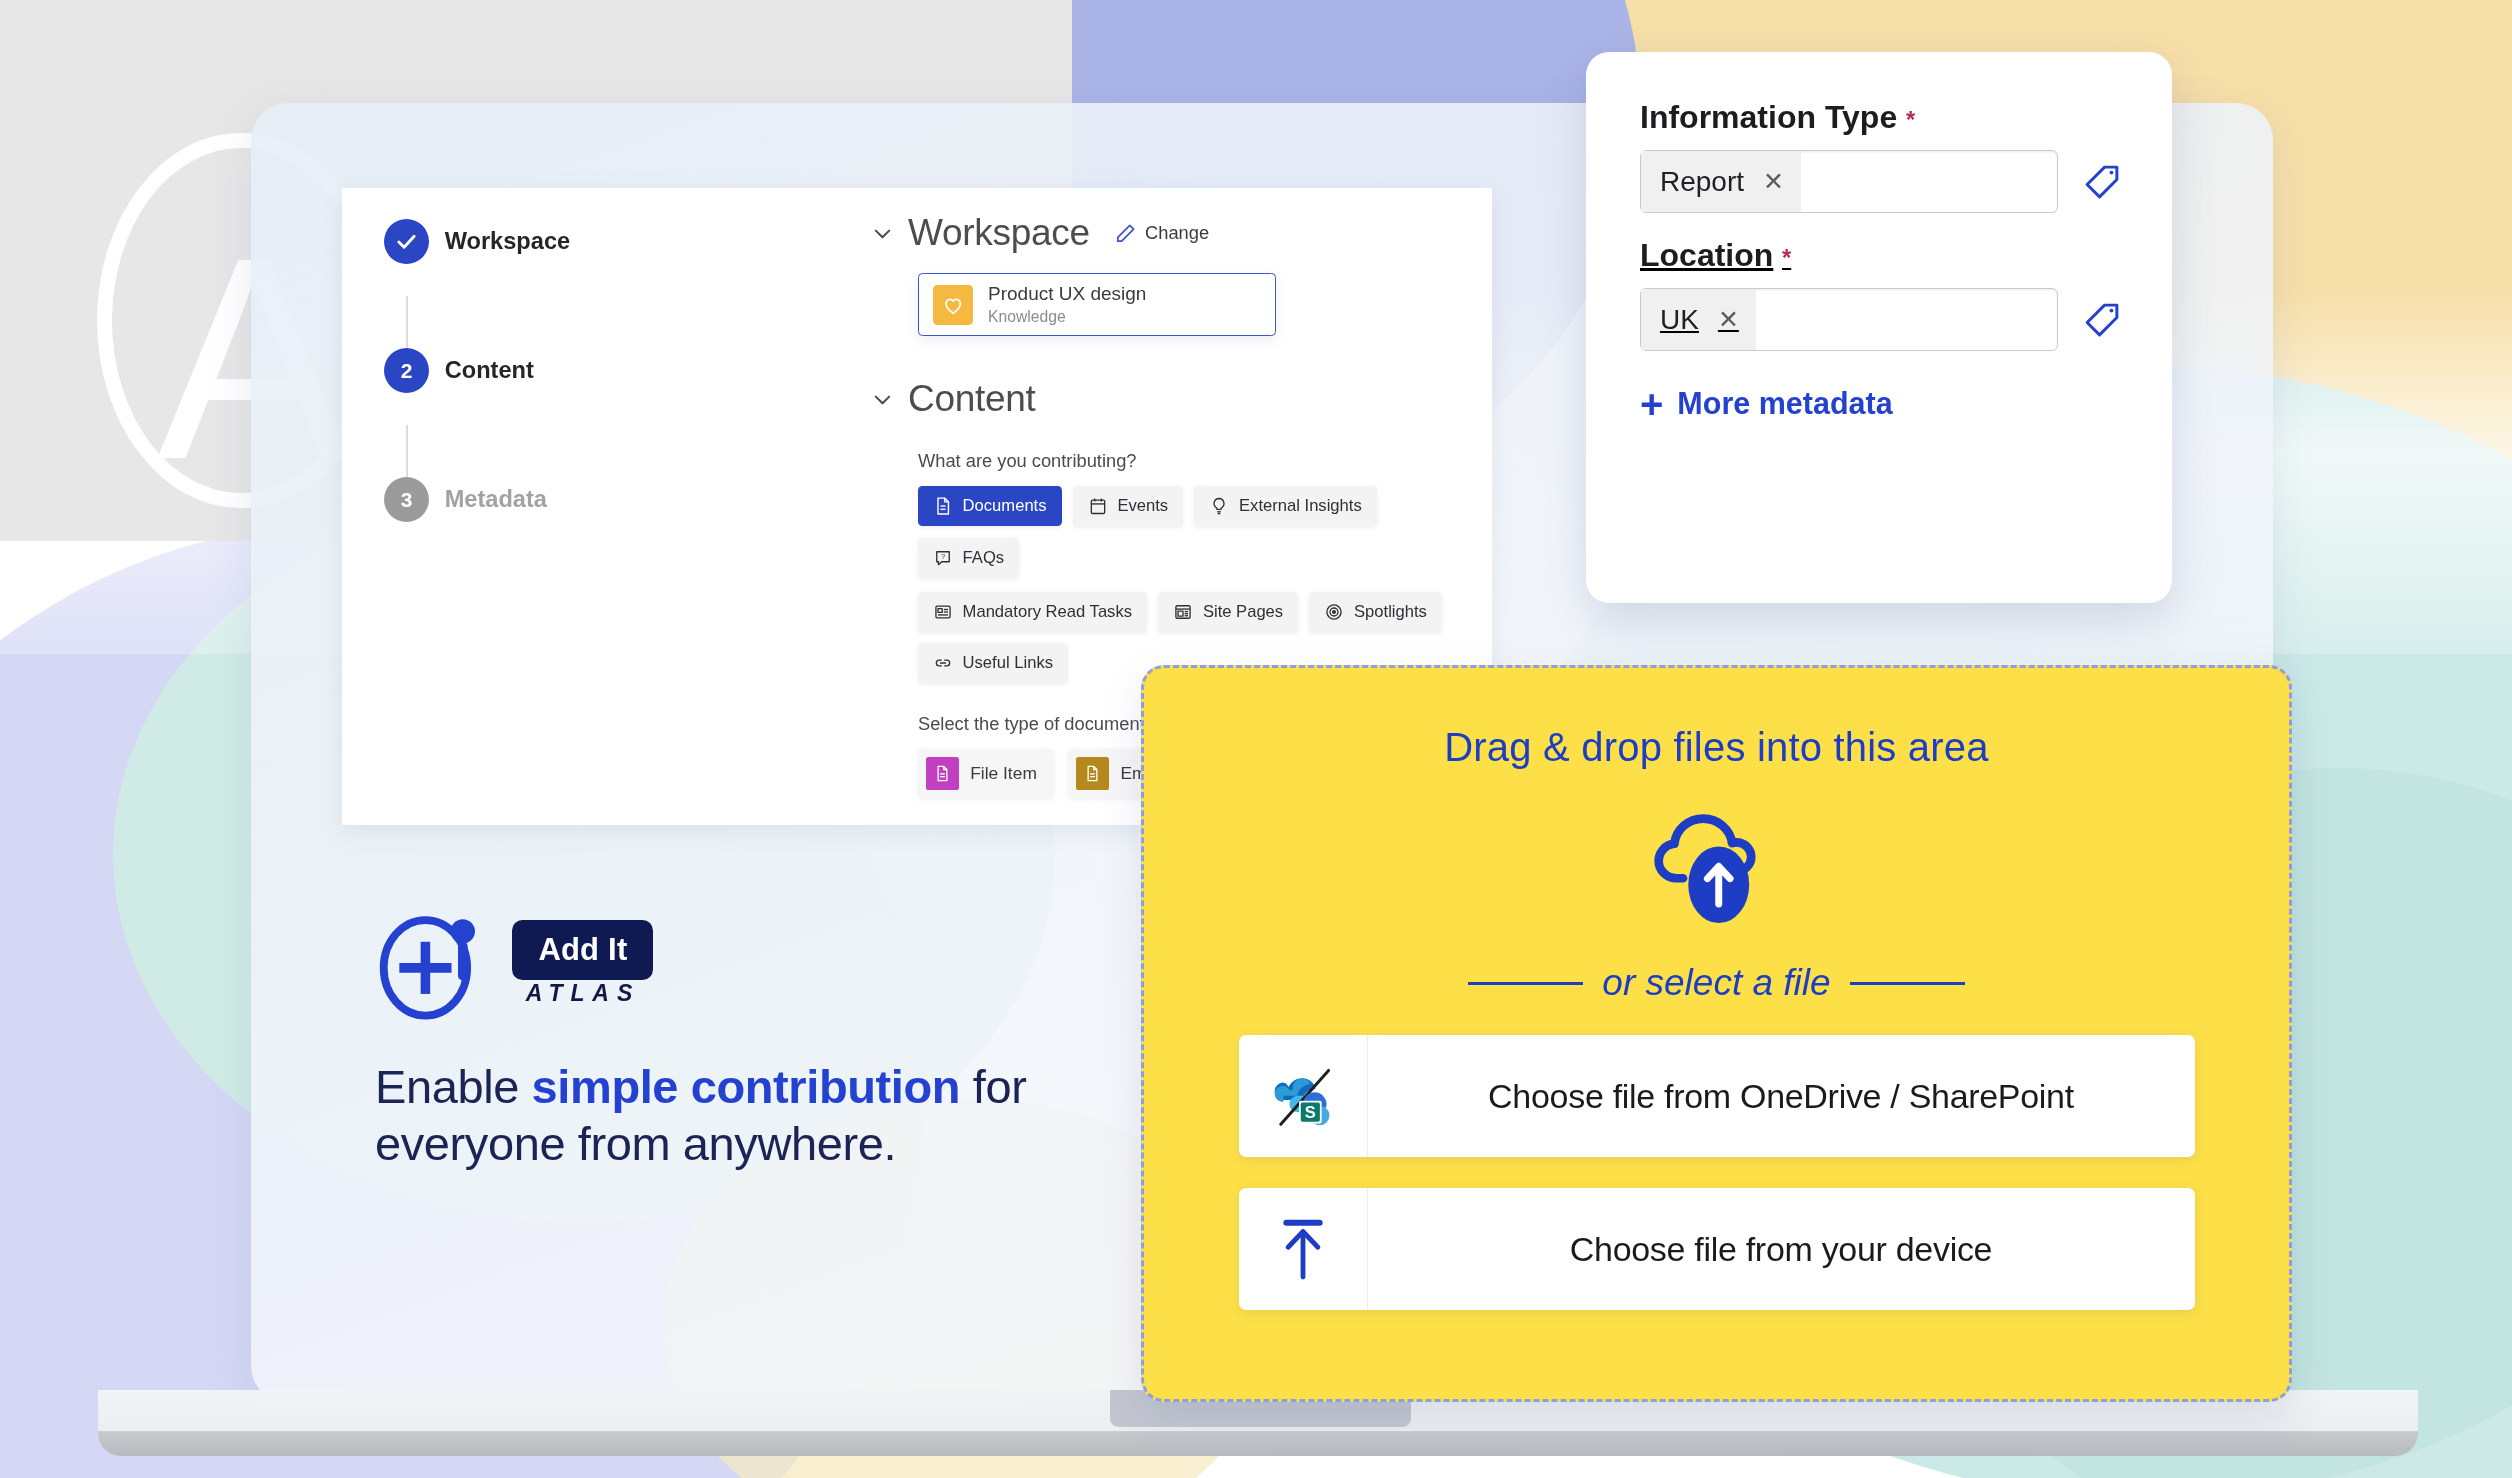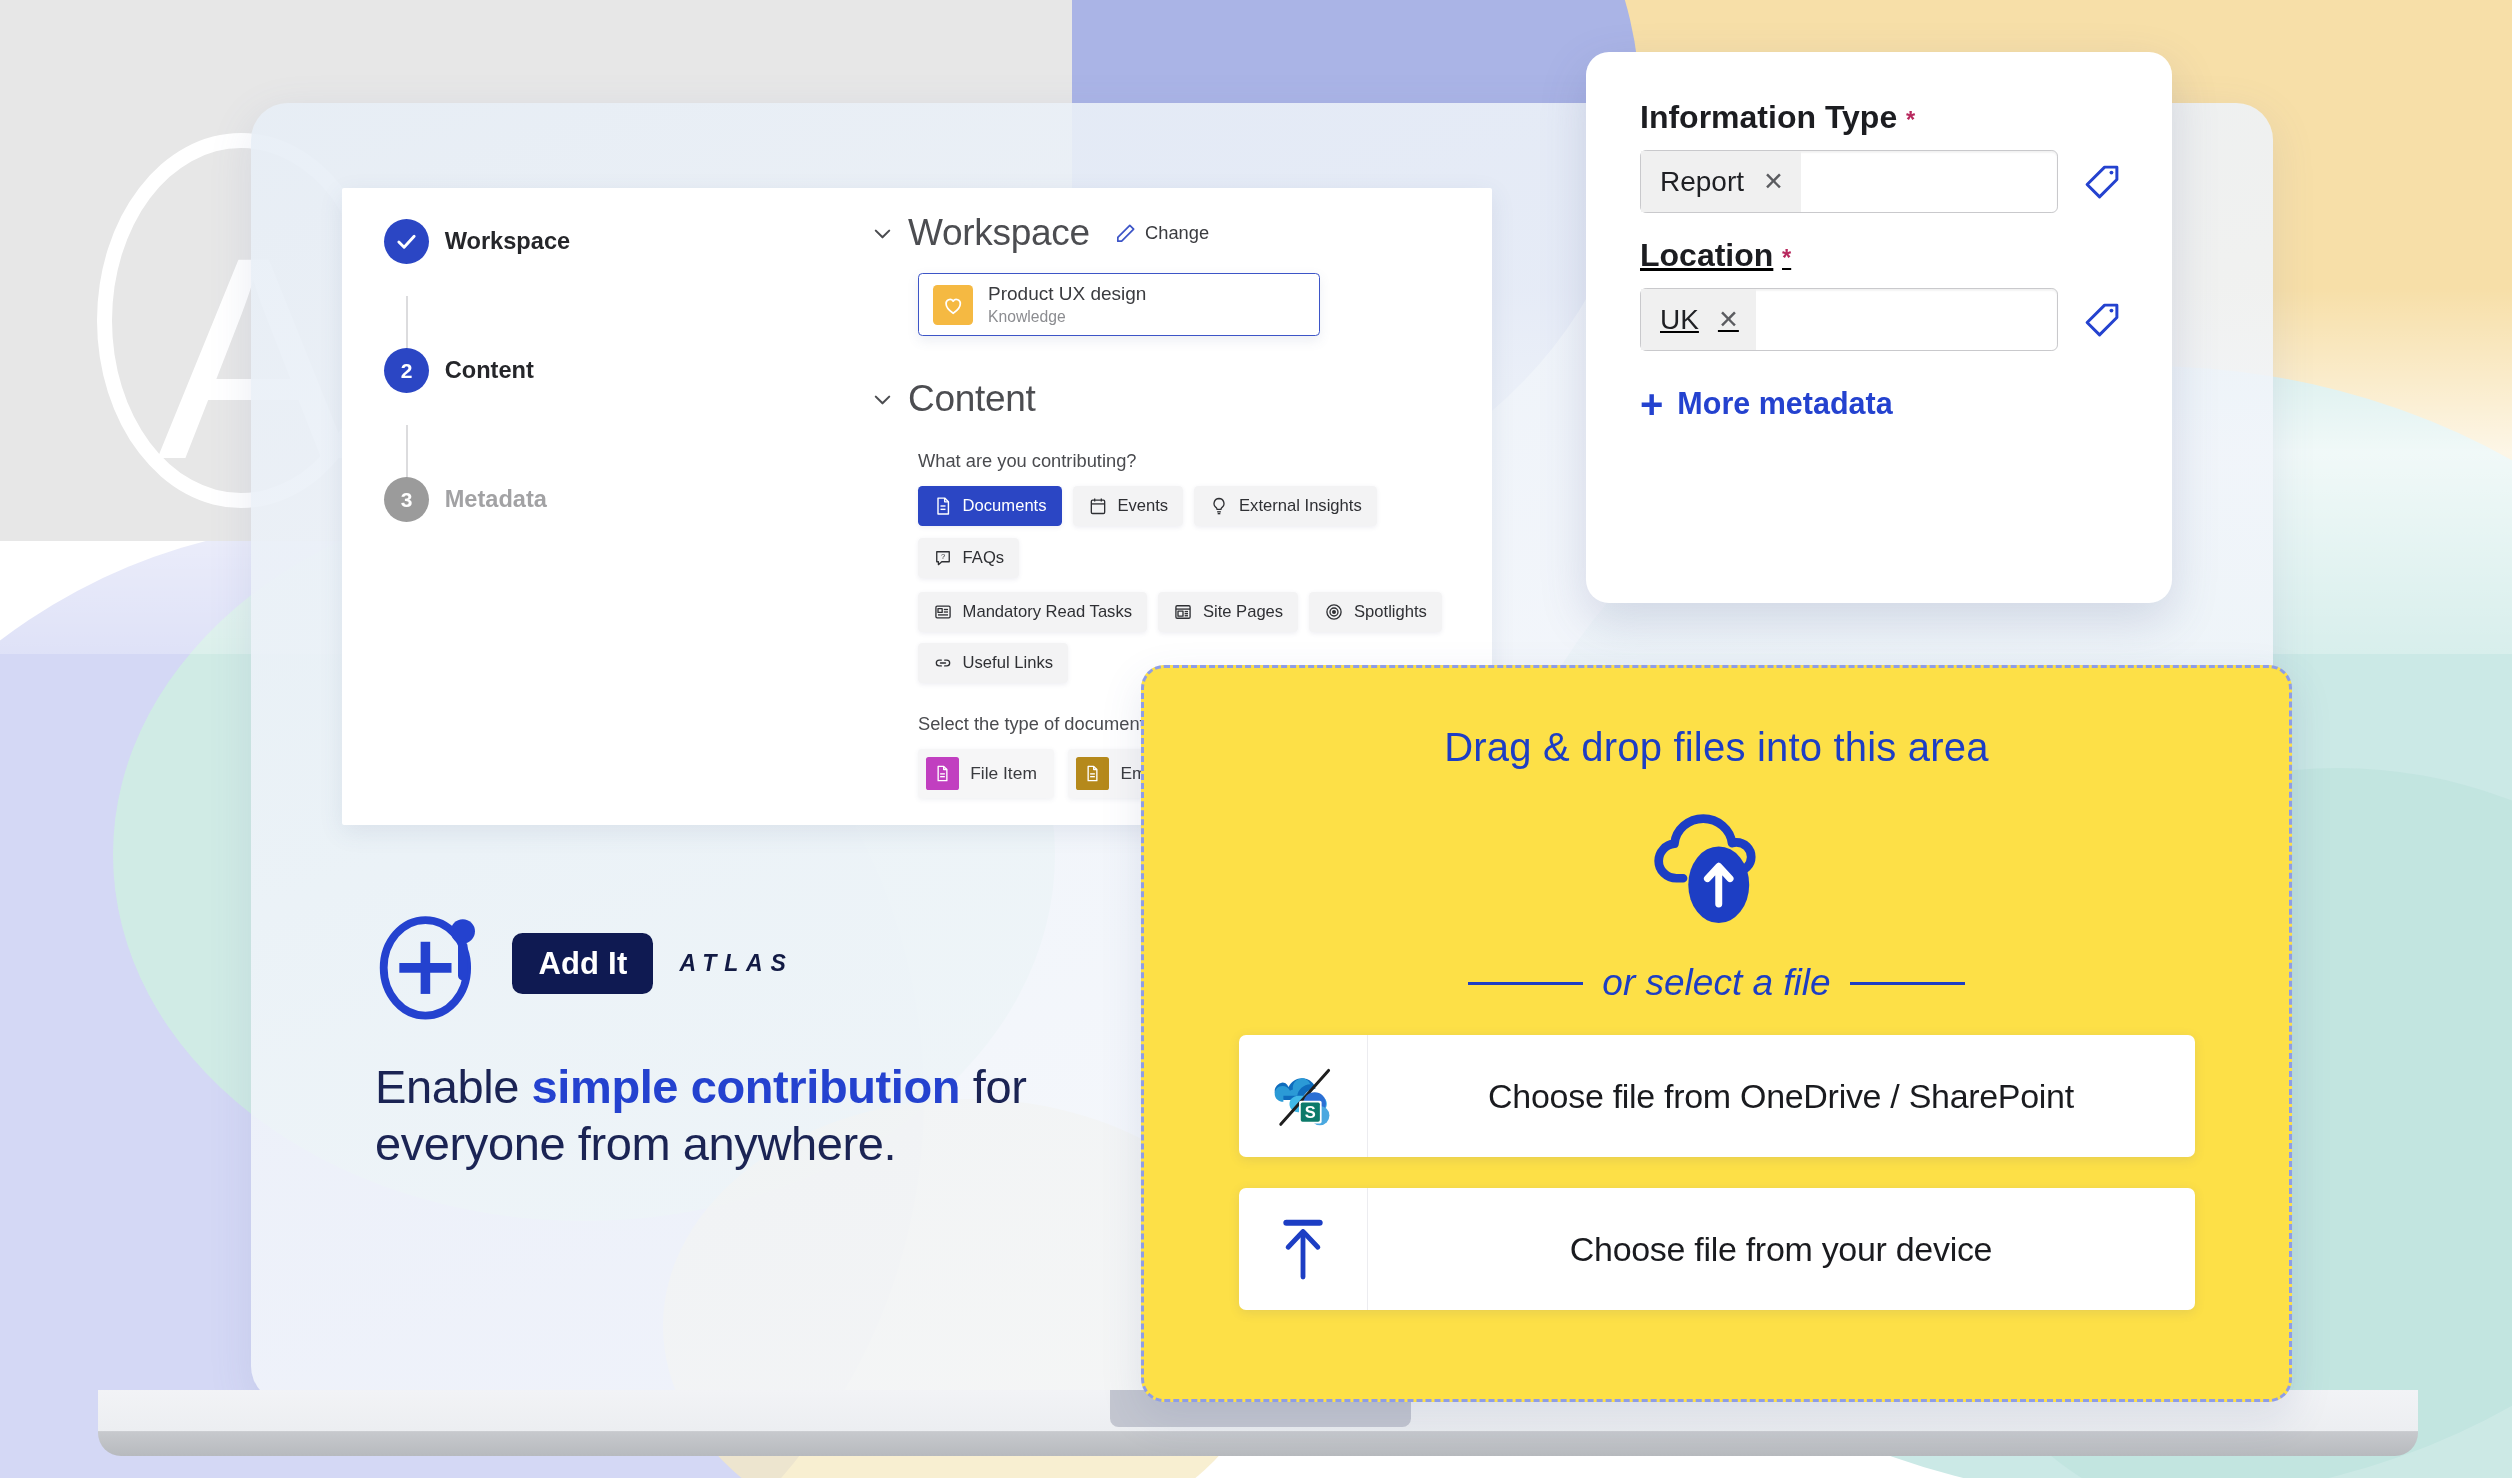--- a/index.html
+++ b/index.html
@@ -163,21 +163,21 @@
     margin-left: -47px;
   }
   .chev svg { width: 23px; height: 23px; }
   .pane-title { font-size: 37px; font-weight: 400; color: #4c4d51; letter-spacing: -0.3px; }
   .change-link { display: flex; align-items: center; gap: 7.9px; margin-left: 10.5px; cursor: pointer; }
   .change-link .pencil { width: 23px; height: 23px; }
   .change-txt { font-size: 18.3px; color: #3a3b3f; }
 
   .ws-card {
     margin-top: 19px;
-    width: 402px; height: 63px;
+    width: 358px; height: 63px;
     border: 1.7px solid #3d55c7;
     border-radius: 4.4px;
     background: #fff;
     display: flex; align-items: center; gap: 15px;
     padding: 0 14px;
     box-shadow: 0 4.4px 12.2px rgba(80,95,150,.10);
   }
   .ws-ico {
     width: 40px; height: 40px; border-radius: 4.4px;
     background: #f5b942;
@@ -295,21 +295,21 @@
   }
   .file-btn-txt {
     flex: 1 1 auto; text-align: center;
     font-size: 34px; color: #1a1b1f; letter-spacing: -0.3px;
   }
 
   
   .brand-block { position: absolute; left: 375px; top: 907px; width: 785px; }
   .brand-row { display: flex; align-items: center; gap: 24.4px; }
   .brand-logo { width: 113px; height: 113px; flex: 0 0 auto; }
-  .brand-text-col { display: flex; flex-direction: row; align-items: center; gap: 26px; }
+  .brand-text-col { display: flex; flex-direction: column; align-items: center; gap: 0; }
   .addit-badge {
     background: #0f1a52; color: #ffffff;
     border-radius: 10.5px;
     padding: 12.2px 26px;
     font-size: 31px; font-weight: 700;
     letter-spacing: 0.2px;
   }
   .atlas-word {
     font-size: 23px; font-weight: 700; color: #121a44;
     letter-spacing: 7.9px;

